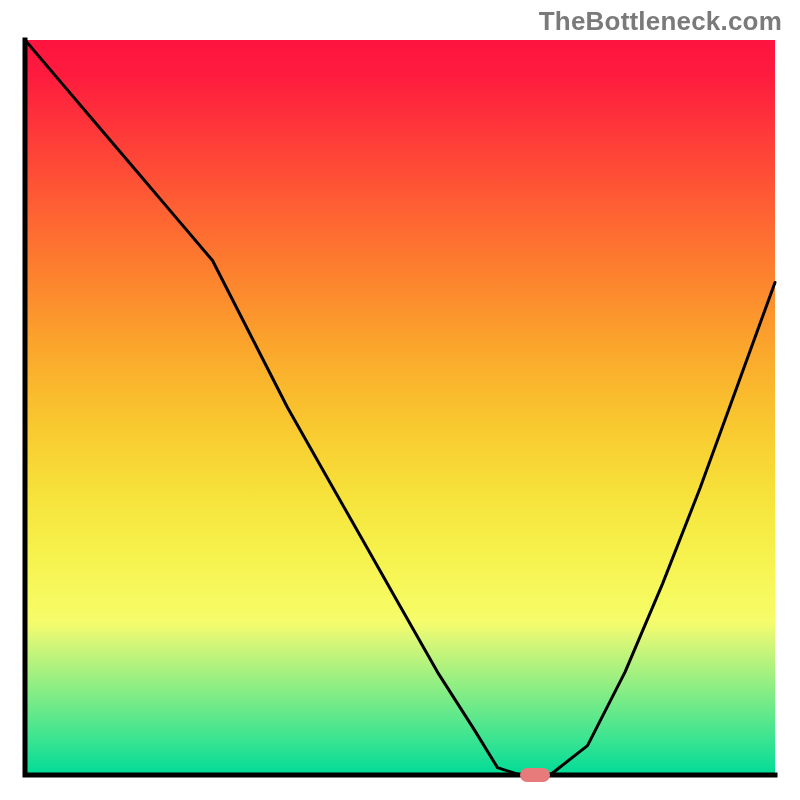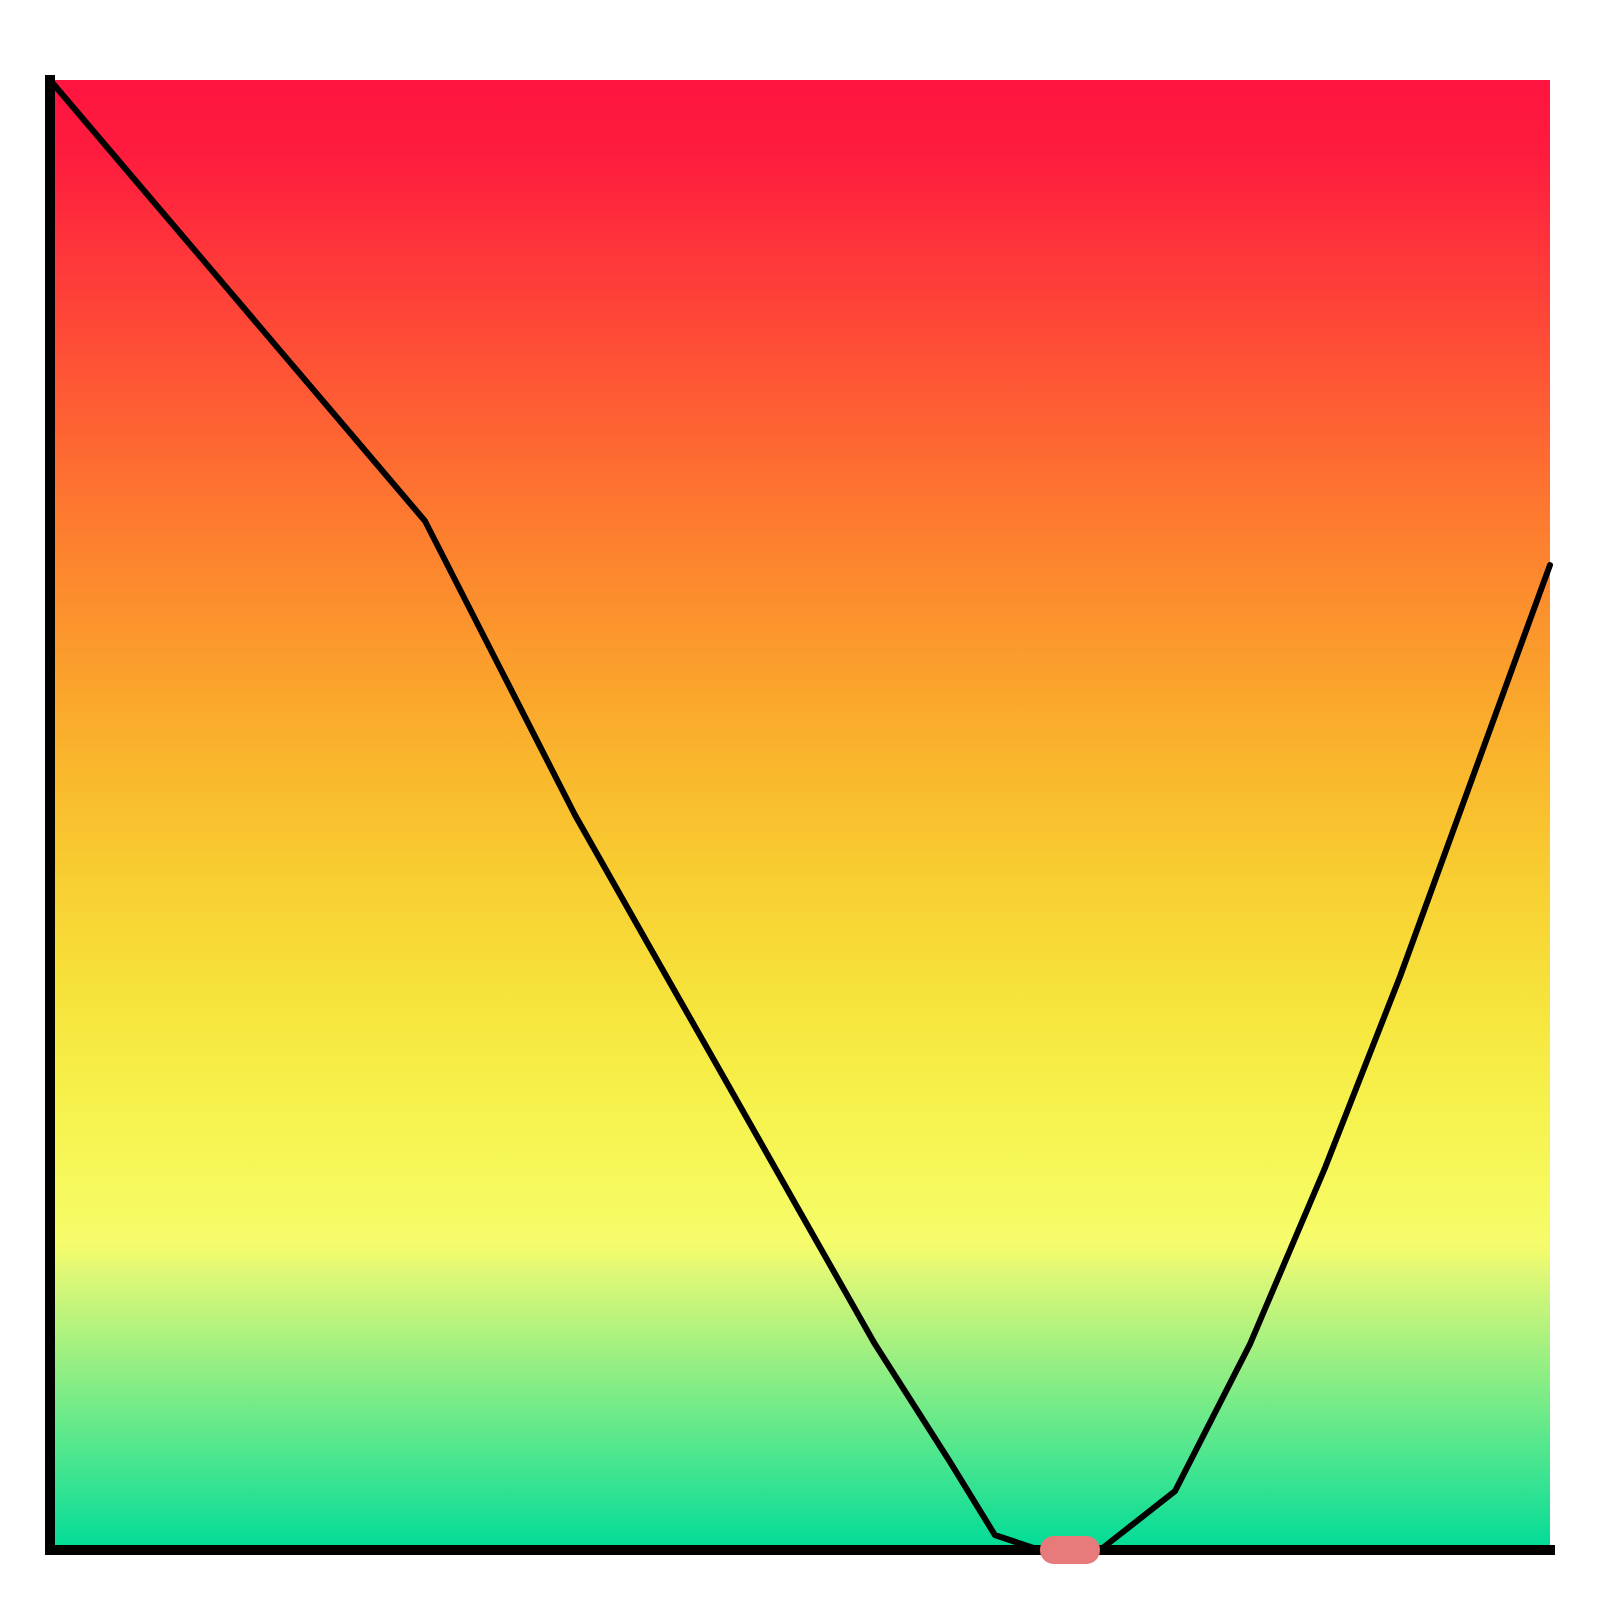--- a/index.html
+++ b/index.html
@@ -26,20 +26,21 @@
     letter-spacing: 0.2px;
   }
   svg {
     display: block;
   }
 </style>
 </head>
 <body>
 
 <div class="container">
+  <div class="watermark">TheBottleneck.com</div>
   <svg id="chart-svg" width="800" height="800" viewBox="0 0 800 800">
       <defs>
         <linearGradient id="bg-grad" x1="0" y1="0" x2="0" y2="1">
           <stop offset="0%" stop-color="#fe143f"></stop>
           <stop offset="5%" stop-color="#fe1c3e"></stop>
           <stop offset="10%" stop-color="#fe2f3b"></stop>
           <stop offset="15%" stop-color="#fe4238"></stop>
           <stop offset="20%" stop-color="#fe5535"></stop>
           <stop offset="25%" stop-color="#fe6832"></stop>
           <stop offset="30%" stop-color="#fd7b2f"></stop>

